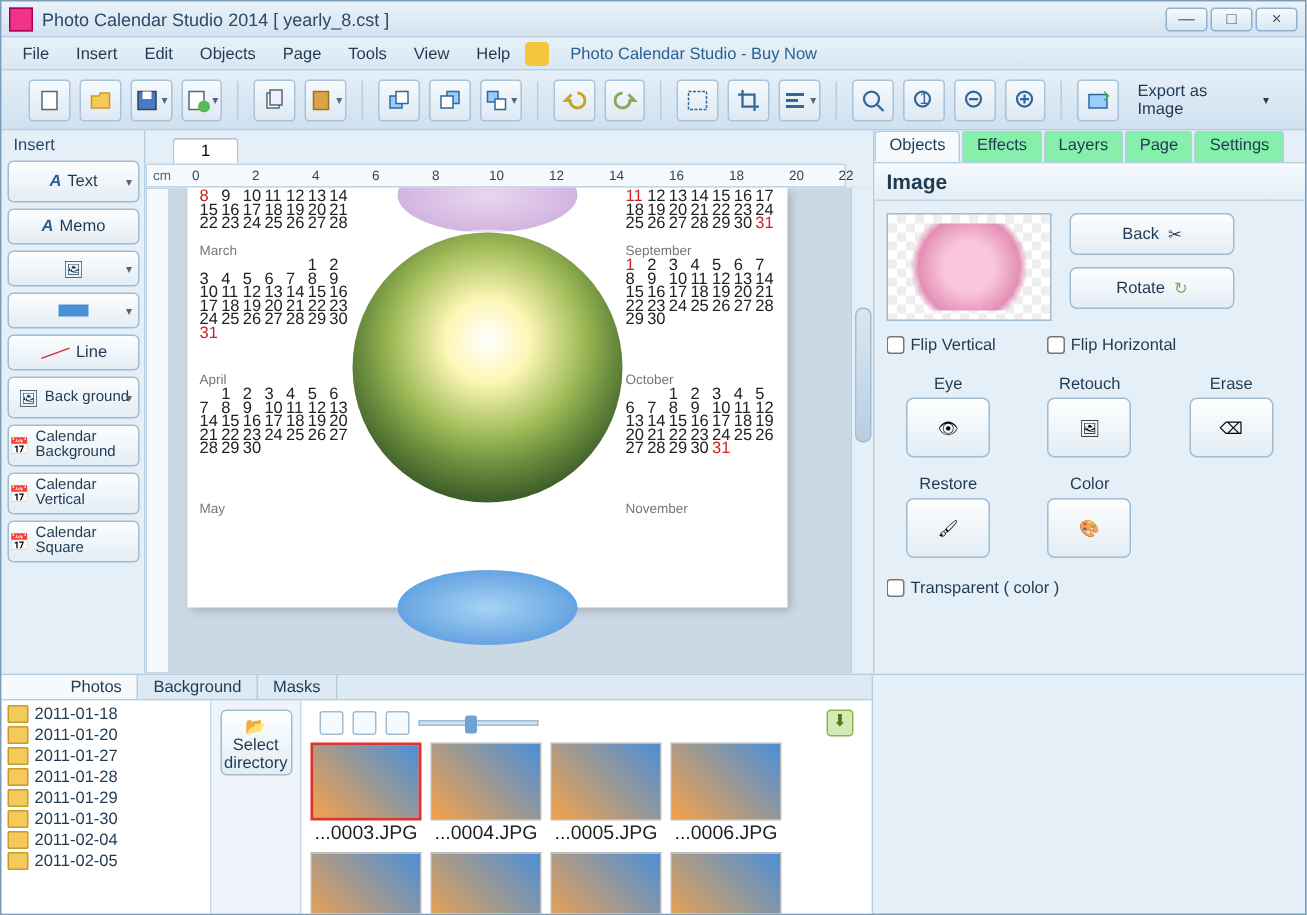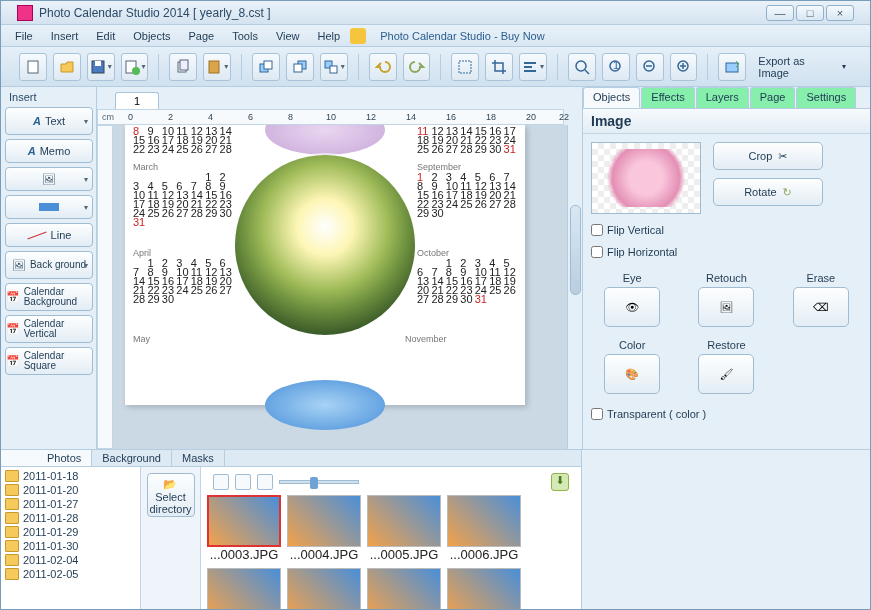--- a/index.html
+++ b/index.html
@@ -1,17 +1,17 @@
 <!DOCTYPE html>
 <html><head>
 <meta charset="utf-8">
 <style>
 * { margin: 0; padding: 0; box-sizing: border-box; font-family: "Segoe UI", Tahoma, sans-serif; font-size: 11px; }
 body { background: #d4e3f0; width: 871px; height: 610px; overflow: hidden; border: 1px solid #7a9cb8; }
-.titlebar { height: 24px; background: linear-gradient(#eaf2f9,#d4e3f0); display: flex; align-items: center; padding: 0 16px; border-bottom: 1px solid #b5cde0; }
+.titlebar { height: 24px; background: linear-gradient(#eaf2f9,#d4e3f0); display: flex; align-items: center; padding: 0 5px; border-bottom: 1px solid #b5cde0; }
 .titlebar .appicon { width:16px; height:16px; background:#e38; border:1px solid #a05; margin-right:6px; }
 .titlebar .title { flex:1; color:#2b4a66; font-size:12px; }
 .titlebar .winbtn { width:28px; height:16px; margin-left:2px; background:linear-gradient(#f5fafd,#d9e7f2); border:1px solid #8fb1cb; border-radius:3px; text-align:center; line-height:14px; color:#456; }
 .menubar { height:22px; background:linear-gradient(#e8f1f9,#d9e7f2); border-bottom:1px solid #b5cde0; display:flex; align-items:center; padding:0 6px; gap:2px; }
 .menubar .mitem { padding:2px 8px; color:#1f3a52; }
 .menubar .keyicn { width:16px; height:16px; background:#f5c63d; border-radius:3px; }
 .menubar .buylink { color:#2a5f8f; margin-left:4px; }
 .toolbar { height:40px; background:linear-gradient(#e5eff8,#cfe1ef); border-bottom:1px solid #b5cde0; display:flex; align-items:center; padding:0 18px; gap:6px; }
 .tbtn { width:28px; height:28px; background:linear-gradient(#f6fafd,#dde9f3); border:1px solid #a9c3d8; border-radius:3px; display:flex; align-items:center; justify-content:center; }
 .tbtn.dd::after{content:"▾"; font-size:8px; margin-left:2px; color:#567;}
@@ -46,21 +46,21 @@
 .rside { width:288px; background:#e5eff8; border-left:1px solid #b5cde0; display:flex; flex-direction:column; }
 .rtabs { height:22px; display:flex; border-bottom:1px solid #b5cde0; }
 .rtabs .t{ padding:3px 9px; border:1px solid #b5cde0; border-bottom:none; background:#86efac; border-radius:3px 3px 0 0; margin-right:1px; color:#1f3a52;}
 .rtabs .t.active{ background:#f6fafd; font-weight:normal; border-bottom:1px solid #f6fafd;}
 .rhdr { background:linear-gradient(#f6fafd,#e3edf5); border-bottom:1px solid #c2d5e5; padding:4px 8px; font-size:14px; font-weight:bold; color:#1f3a52;}
 .rbody { flex:1; padding:8px; overflow:hidden; }
 .imgbox { display:flex; gap:12px; }
 .thumbprev { width:110px; height:72px; border:1px solid #9fbcd3; background:repeating-conic-gradient(#eee 0 25%, #fff 0 50%) 0 0/12px 12px; position:relative;}
 .thumbprev::after{content:"";position:absolute;inset:6px;background:radial-gradient(circle,#f9c6dc 30%,#e48fb5 60%, transparent 70%);}
 .rbtn { width:110px; height:28px; background:linear-gradient(#fdfefe,#e3edf5); border:1px solid #9fbcd3; border-radius:5px; display:flex; align-items:center; justify-content:center; gap:6px; color:#1f3a52;}
-.chkrow{ display:flex; gap:10px; margin-top:10px;flex-direction:column;}
+.chkrow{ display:flex; gap:34px; margin-top:10px;}
 .chk{ display:flex; align-items:center; gap:4px; color:#1f3a52;}
 .chk input{width:12px;height:12px;}
 .toolgrid{ display:grid; grid-template-columns:repeat(3,1fr); gap:12px; margin-top:14px;}
 .toolcell{ text-align:center;}
 .toolcell .lbl{ color:#1f3a52; margin-bottom:3px; display:block;}
 .toolcell .bb{ width:56px; height:40px; margin:0 auto; background:linear-gradient(#fdfefe,#e3edf5); border:1px solid #9fbcd3; border-radius:5px; display:flex; align-items:center; justify-content:center;}
 .transrow{ margin-top:14px; display:flex; align-items:center; gap:6px;}
 .transrow .sw{ width:90px; height:16px; background:#000; border:1px solid #777;}
 .transrow input[type=text]{ width:50px; height:16px; border:1px solid #9fbcd3; padding:0 2px;}
 .bottom { height:160px; border-top:1px solid #b5cde0; display:flex; }
@@ -499,21 +499,21 @@
                 <span>24</span>
                 <span>25</span>
                 <span>26</span>
                 <span>27</span>
                 <span>28</span>
                 <span>29</span>
                 <span>30</span>
                 <span style="color:#c22">31</span>
               </div>
             </div>
-          <div class="cal" style="right:20px;top:210px">
+          <div class="cal" style="right:8px;top:210px">
               <div class="mname">November</div>
             </div>
         </div>
         <div class="scrollv">
             <div class="thumb"></div>
           </div>
       </div>
     </div>
   </div>
 
@@ -524,21 +524,21 @@
       <div class="t">Layers</div>
       <div class="t">Page</div>
       <div class="t">Settings</div>
     </div>
     <div class="rhdr">Image</div>
     <div class="rbody">
       <div class="imgbox">
         <div class="thumbprev"></div>
         <div style="display:flex;flex-direction:column;gap:8px">
           <div class="rbtn">
-              <span>Crop</span>
+              <span>Back</span>
               <span>✂</span>
             </div>
           <div class="rbtn">
               <span>Rotate</span>
               <span style="color:#8aa85a">↻</span>
             </div>
         </div>
       </div>
       <div class="chkrow">
         <label class="chk">
@@ -564,29 +564,29 @@
               <span>🖼</span>
             </div>
           </div>
         <div class="toolcell">
             <span class="lbl">Erase</span>
             <div class="bb">
               <span>⌫</span>
             </div>
           </div>
         <div class="toolcell">
+            <span class="lbl">Restore</span>
+            <div class="bb">
+              <span>🖌</span>
+            </div>
+          </div>
+        <div class="toolcell">
             <span class="lbl">Color</span>
             <div class="bb">
               <span>🎨</span>
-            </div>
-          </div>
-        <div class="toolcell">
-            <span class="lbl">Restore</span>
-            <div class="bb">
-              <span>🖌</span>
             </div>
           </div>
       </div>
 
       <label class="chk" style="margin-top:14px">
           <input type="checkbox" style="">
           <span>Transparent ( color )</span>
         </label>
 
     </div>

